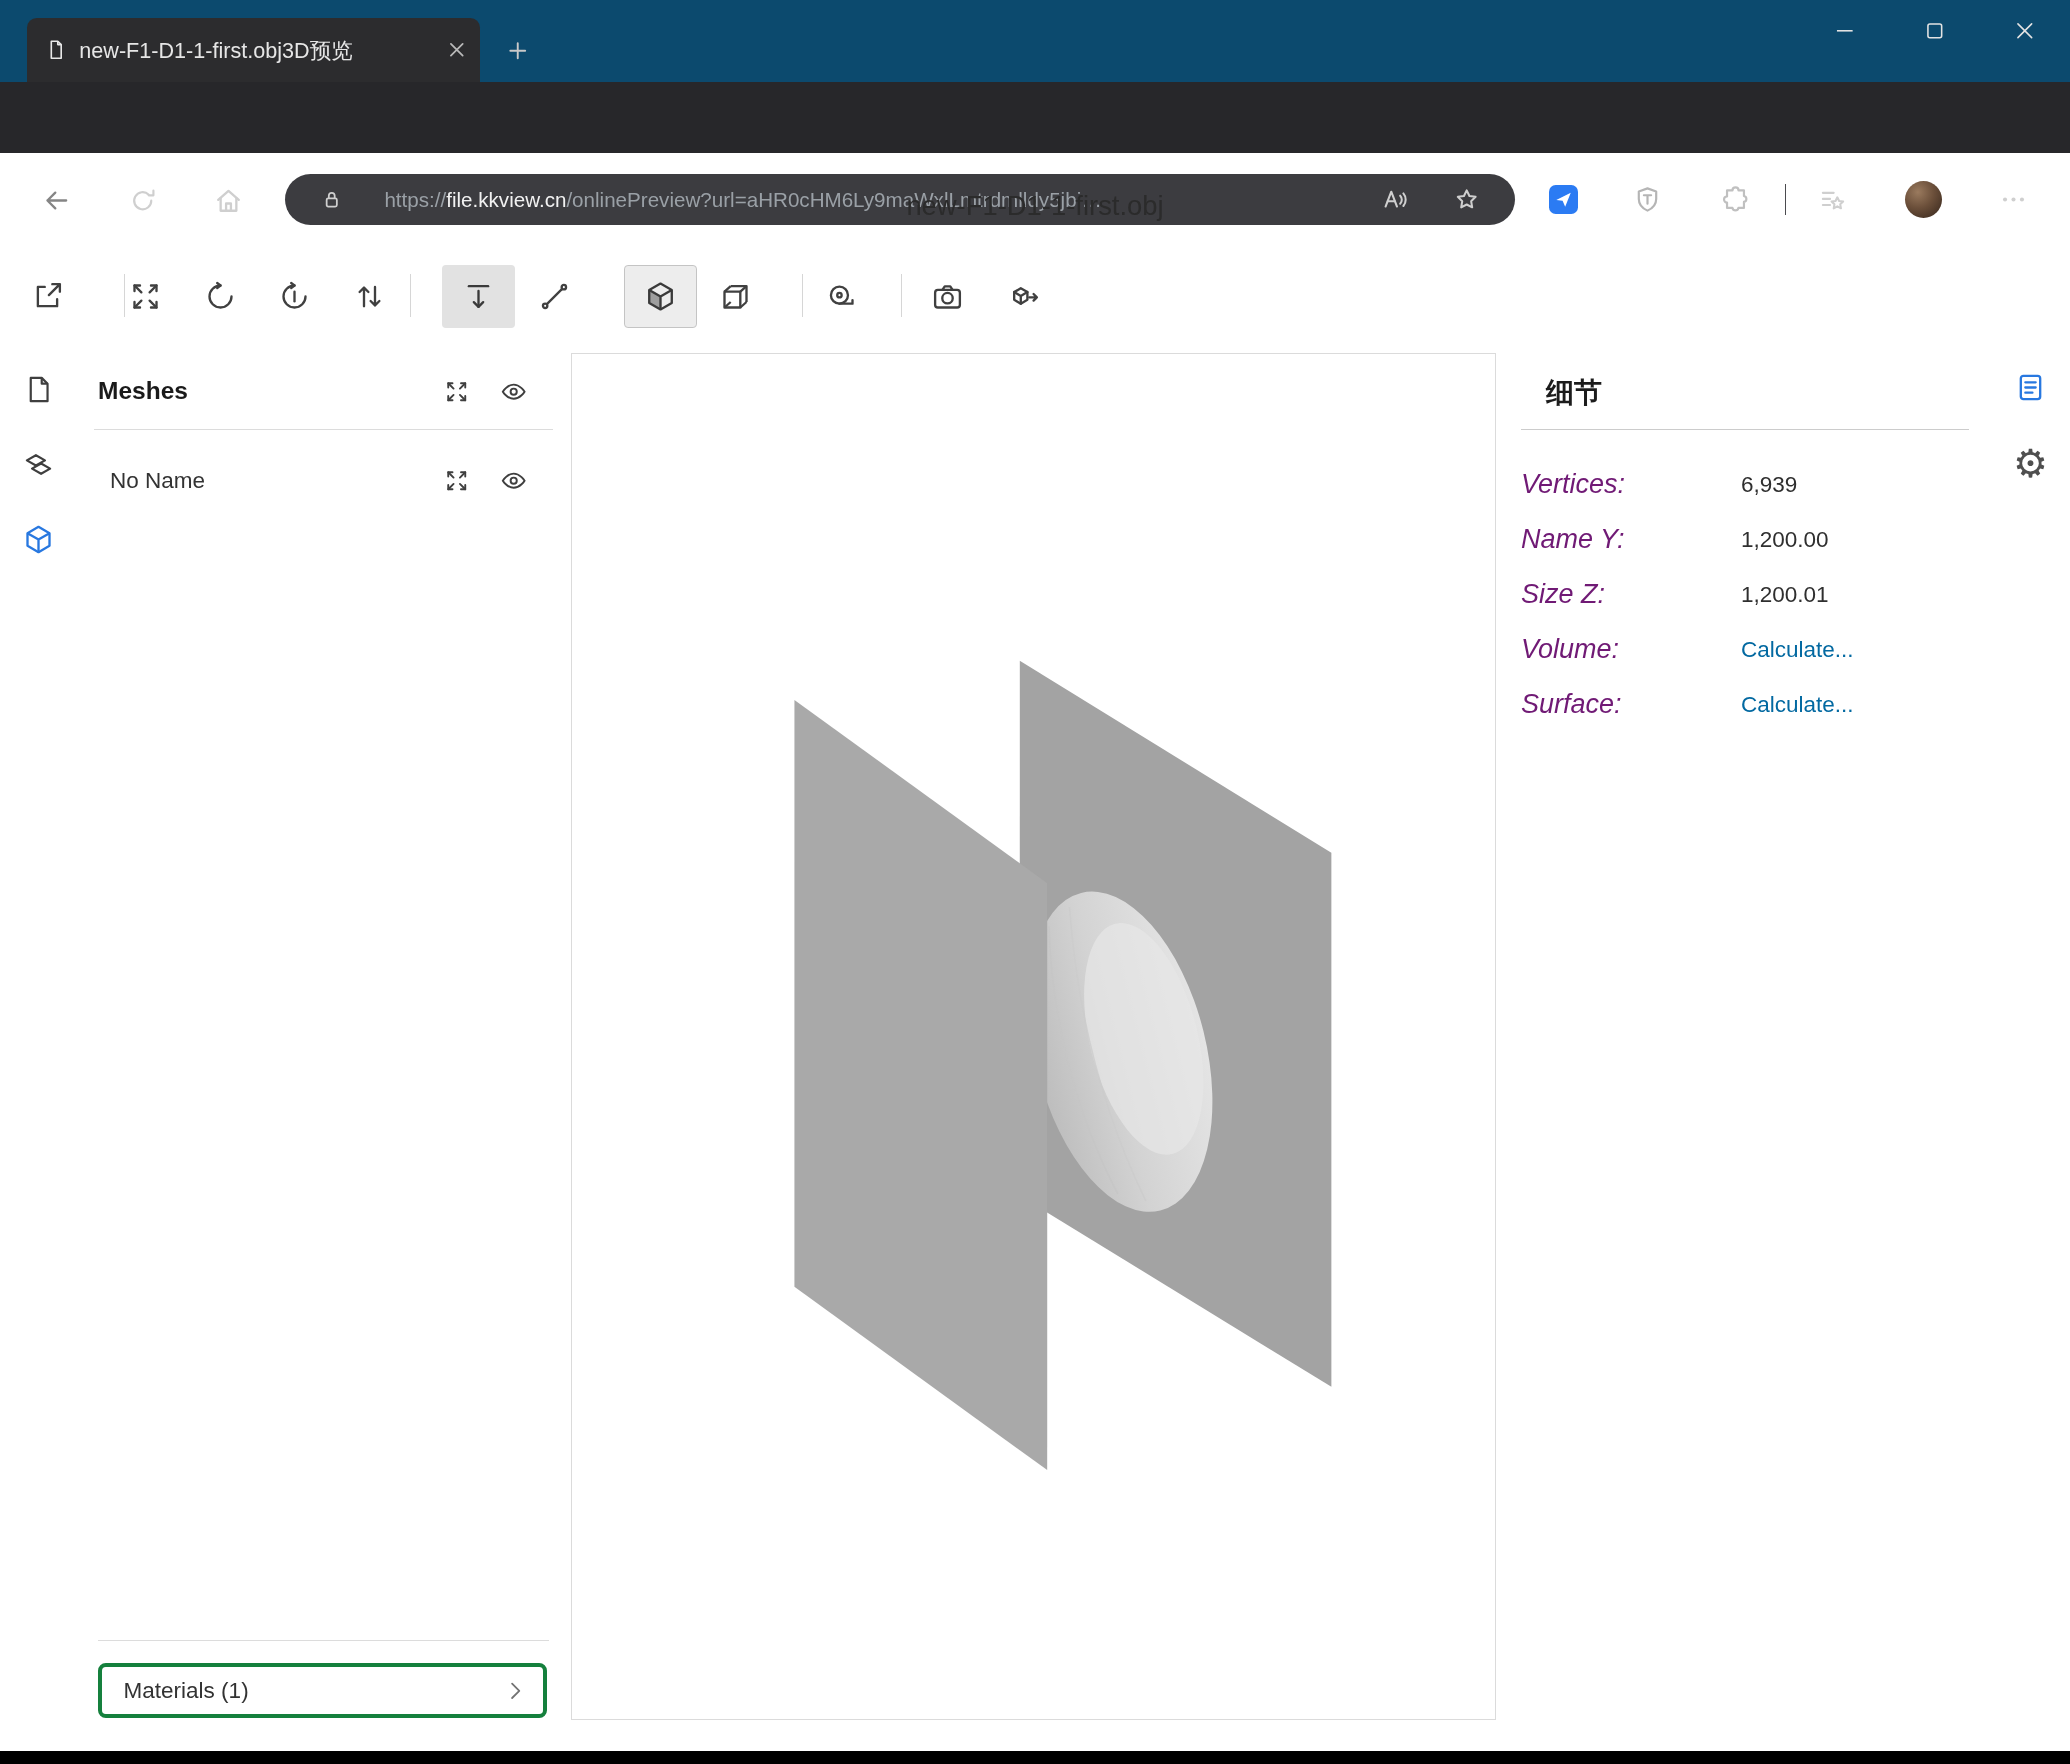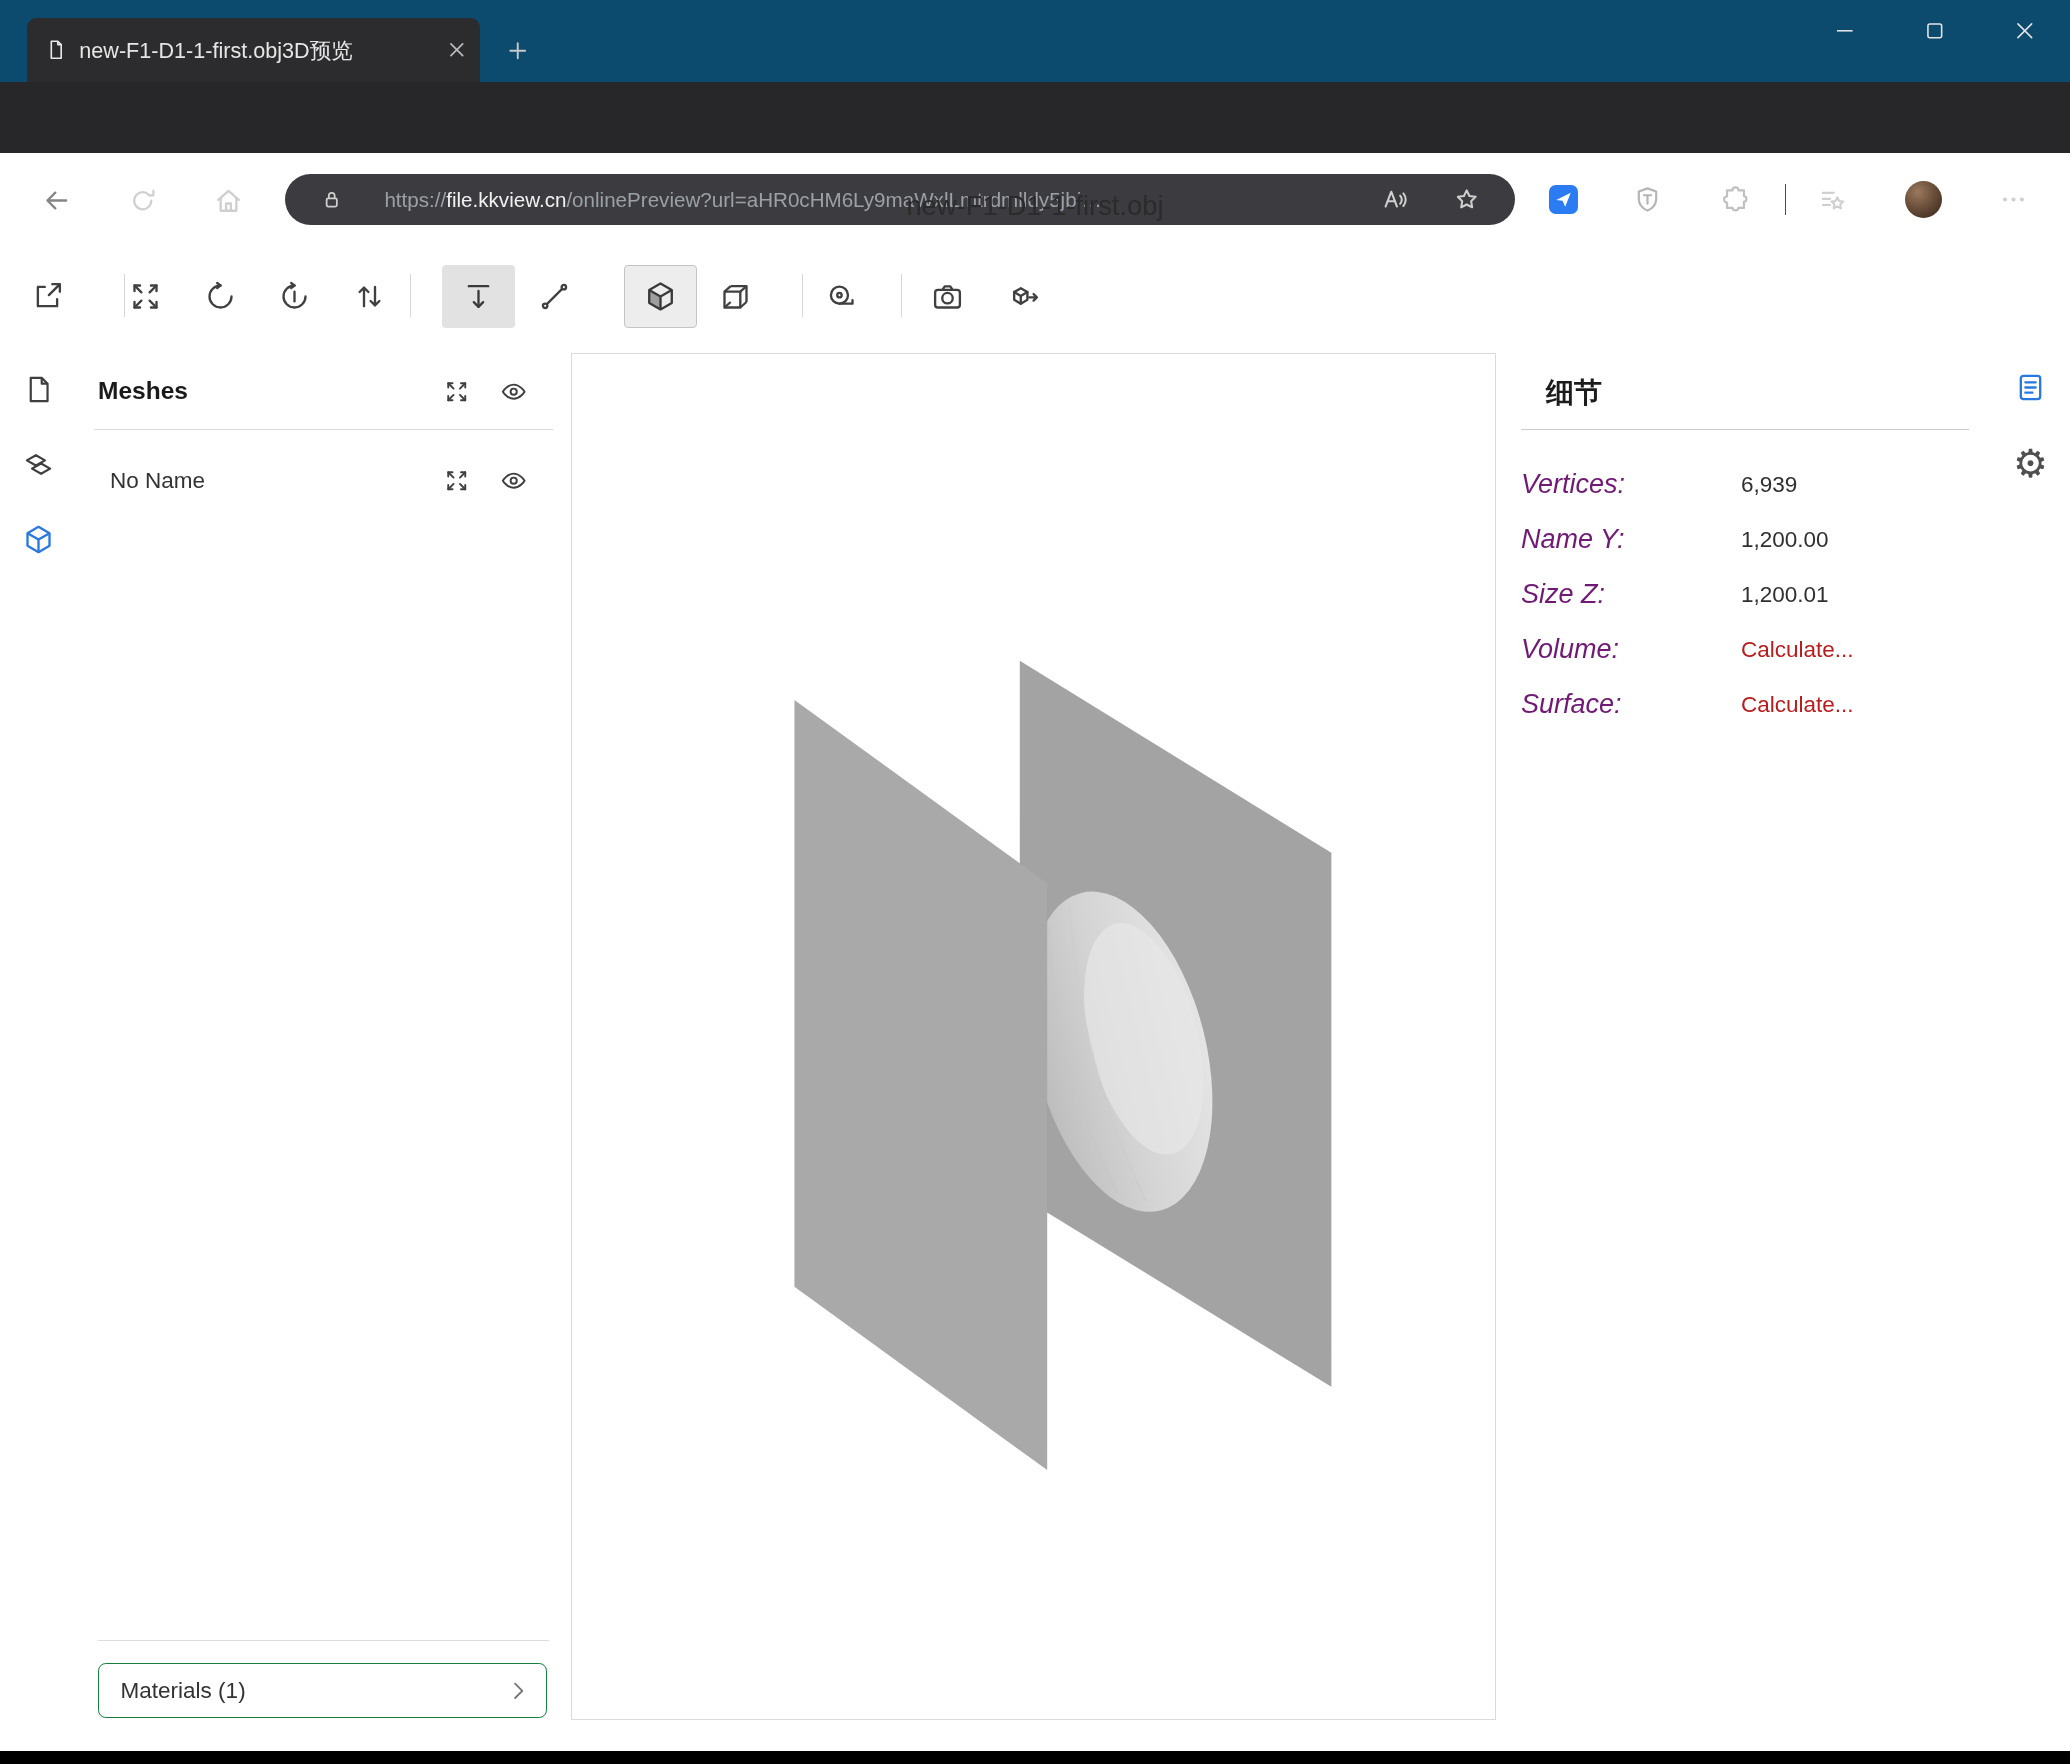--- a/index.html
+++ b/index.html
@@ -50,34 +50,34 @@
   .rail-btn { position:absolute; left:10.8px; width:55px; height:55px; display:flex; align-items:center; justify-content:center; }
   .rrail-btn { position:absolute; left:2003px; width:55px; height:55px; display:flex; align-items:center; justify-content:center; }
 
   #meshes-title { left:98px; top:377px; font-size:24.5px; font-weight:bold; color:#1a1a1a; }
   .panel-icon-btn { position:absolute; width:43px; height:43px; display:flex; align-items:center; justify-content:center; }
   #meshes-divider { left:94px; top:429px; width:459px; height:1px; background:#dcdcdc; }
   #mesh-item-label { left:110px; top:468px; font-size:22.5px; color:#333333; }
   #materials-divider { left:98px; top:1640px; width:451px; height:1px; background:#dcdcdc; }
   #materials-btn {
     position:absolute; left:98px; top:1663px; width:449px; height:55px;
-    border:1px solid #15803d; border-radius:7.8px; background:#fff;
+    border:4px solid #15803d; border-radius:7.8px; background:#fff;
     display:flex; align-items:center; padding:0 17.6px 0 21.6px;
   }
   #materials-label { font-size:22.5px; color:#333333; flex:1; }
 
   #viewport { left:571px; top:353px; width:925px; height:1367px; border:1px solid #dbdbdb; background:#ffffff; }
 
   #details-title { left:1521px; top:374px; font-size:28px; font-weight:bold; color:#1c1c1c;margin-left:25px; }
   #details-divider { left:1521px; top:429px; width:448px; height:1px; background:#cccccc; }
   #details-rows { left:1521px; top:457px; width:451px; }
   .drow { display:flex; height:55px; align-items:center; }
   .dlabel { width:220px; font-size:27px; color:#701a75;font-style:italic; }
   .dvalue { font-size:22.5px; color:#2f2f2f; }
-  .dvalue.link { color:#b91c1c; cursor:pointer; }
+  .dvalue.link { color:#0369a1; cursor:pointer; }
 
   #bottom-bar { left:0; top:1751px; width:2070px; height:13.7px; background:#000000; }
 
   .gear-glyph { font-size:39px; color:#4f4f4f; line-height:1; }
 </style>
 </head>
 <body>
 
 <div class="abs" id="tabstrip">
   <div id="tab">

